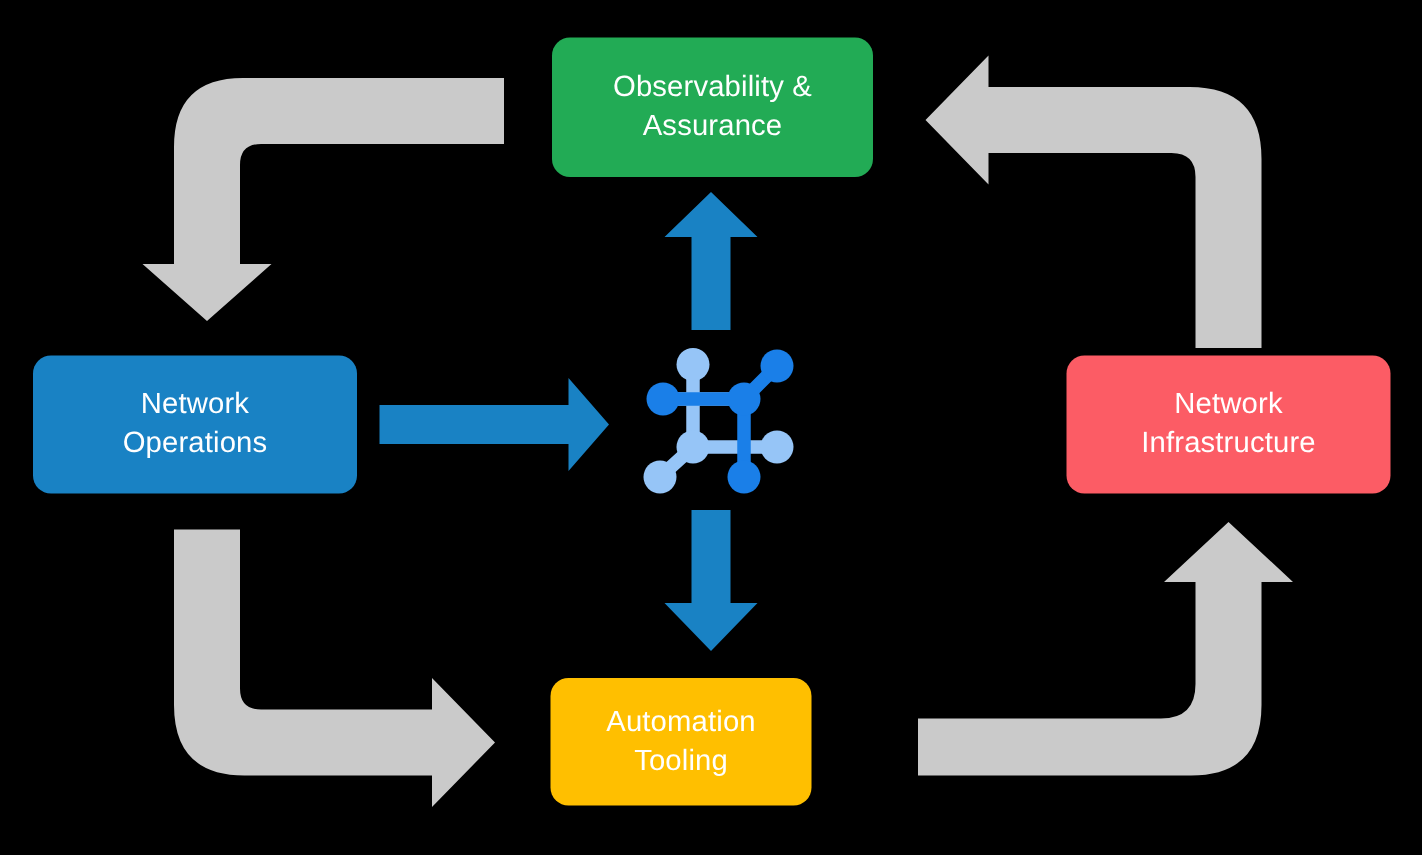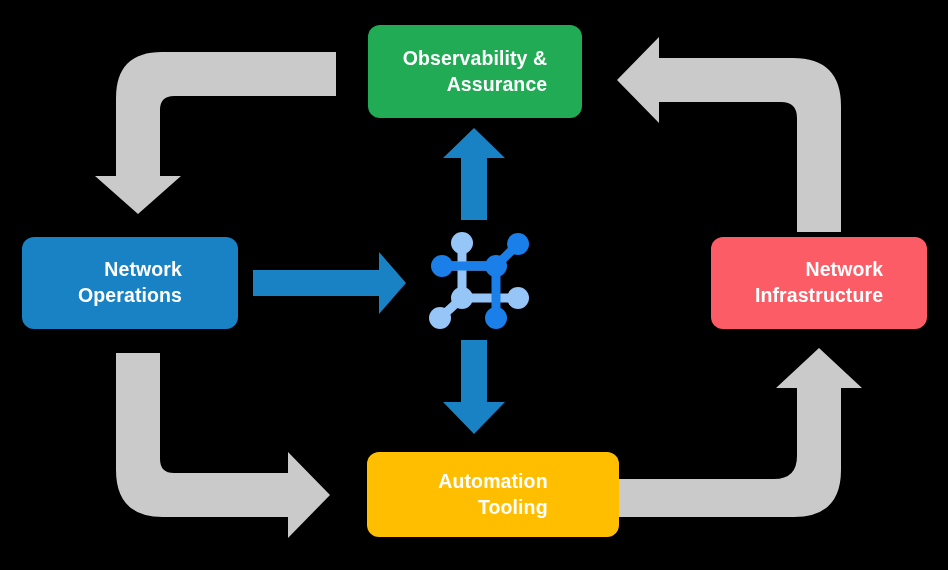--- a/index.html
+++ b/index.html
@@ -23,26 +23,26 @@
     left: 0;
     top: 0;
     width: 948px;
     height: 570px;
   }
   .node-box {
     position: absolute;
     display: flex;
     align-items: center;
     justify-content: center;
-    text-align: right;
+    text-align: center;
     border-radius: 12px;
     color: #ffffff;
     font-family: "Liberation Sans", sans-serif;
     font-size: 19.5px;
-    font-weight: 700;
+    font-weight: 400;
     line-height: 1.32;
     letter-spacing: 0.1px;
     box-sizing: border-box;
     padding: 16px 10px;
     z-index: 5;
   }
   .node-label {
     display: block;
     white-space: pre-line;
   }
@@ -60,21 +60,21 @@
   }
   #box-infrastructure {
     left: 711px;
     top: 237px;
     width: 216px;
     height: 92px;
   }
   #box-automation {
     left: 367px;
     top: 452px;
-    width: 252px;
+    width: 174px;
     height: 85px;
   }
   #center-icon {
     position: absolute;
     left: 418px;
     top: 218px;
     width: 120px;
     height: 120px;
     z-index: 6;
   }

